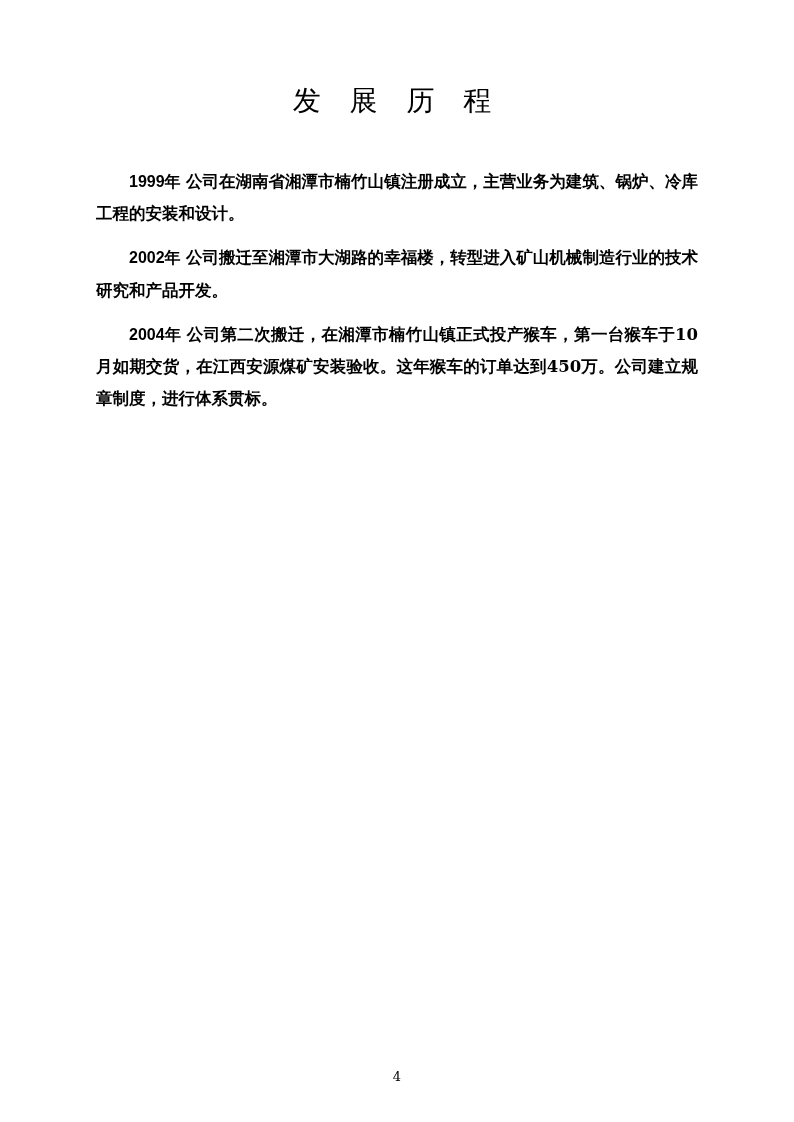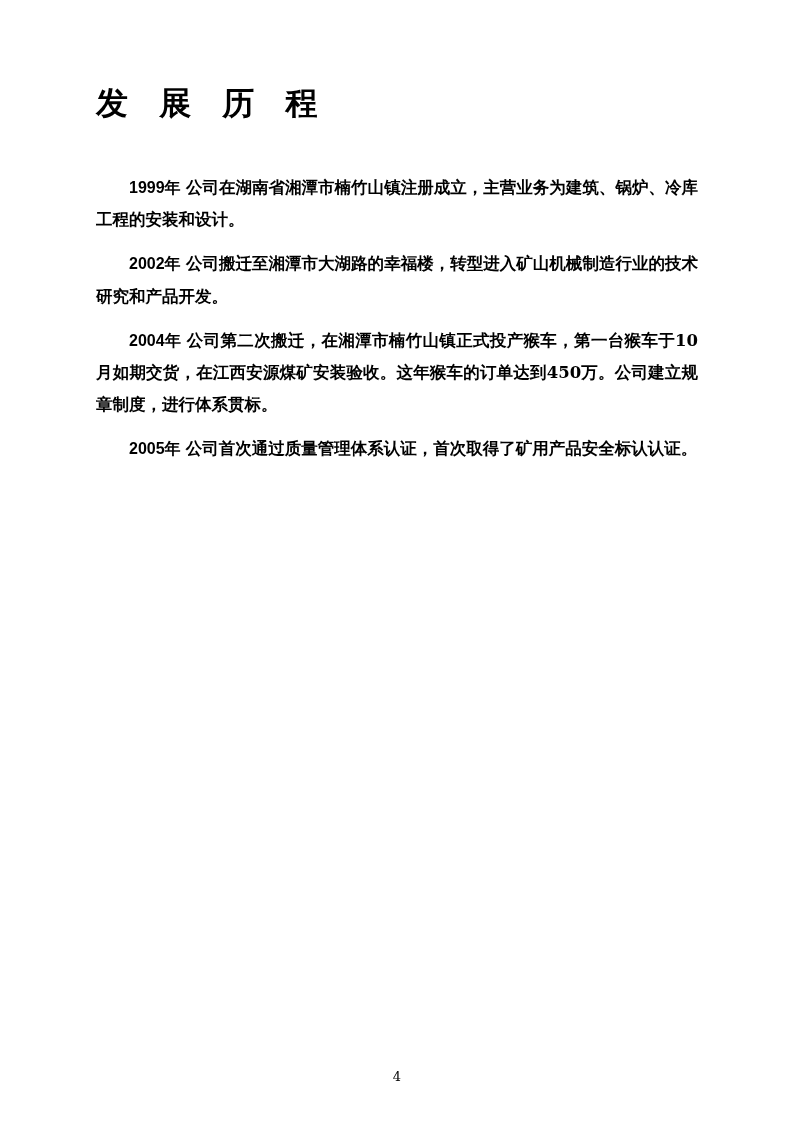--- a/index.html
+++ b/index.html
@@ -18,22 +18,23 @@
     color: #000000;
     overflow: hidden;
   }
   .content {
     position: absolute;
     left: 96px;
     right: 96px;
     top: 82px;
   }
   .doc-title {
-    font-size: 32px;
-    font-weight: bold;
+    text-align: center;
+    font-size: 28px;
+    font-weight: normal;
     letter-spacing: 10px;
     margin: 0 0 46px 0;
     font-family: "DejaVu Sans", "Liberation Sans", sans-serif;
   }
   .para {
     font-size: 16.5px;
     line-height: 1.95;
     margin: 0 0 12px 0;
     text-indent: 2em;
     text-align: justify;
@@ -73,23 +74,19 @@
     <p class="para">
       <span class="year">2002年</span>
       <span class="body">公司搬迁至湘潭市大湖路的幸福楼，转型进入矿山机械制造行业的技术研究和产品开发。</span>
     </p>
 
     <p class="para">
       <span class="year">2004年</span>
       <span class="body">公司第二次搬迁，在湘潭市楠竹山镇正式投产猴车，第一台猴车于10月如期交货，在江西安源煤矿安装验收。这年猴车的订单达到450万。公司建立规章制度，进行体系贯标。</span>
     </p>
 
-    <p class="para">
-      <span class="year">2005年</span>
-      <span class="body">公司首次通过质量管理体系认证，首次取得了矿用产品安全标认认证。</span>
-    </p>
 
 
 
   </div>
 
   <div class="page-number">4</div>
 </div>
 
 </body></html>

